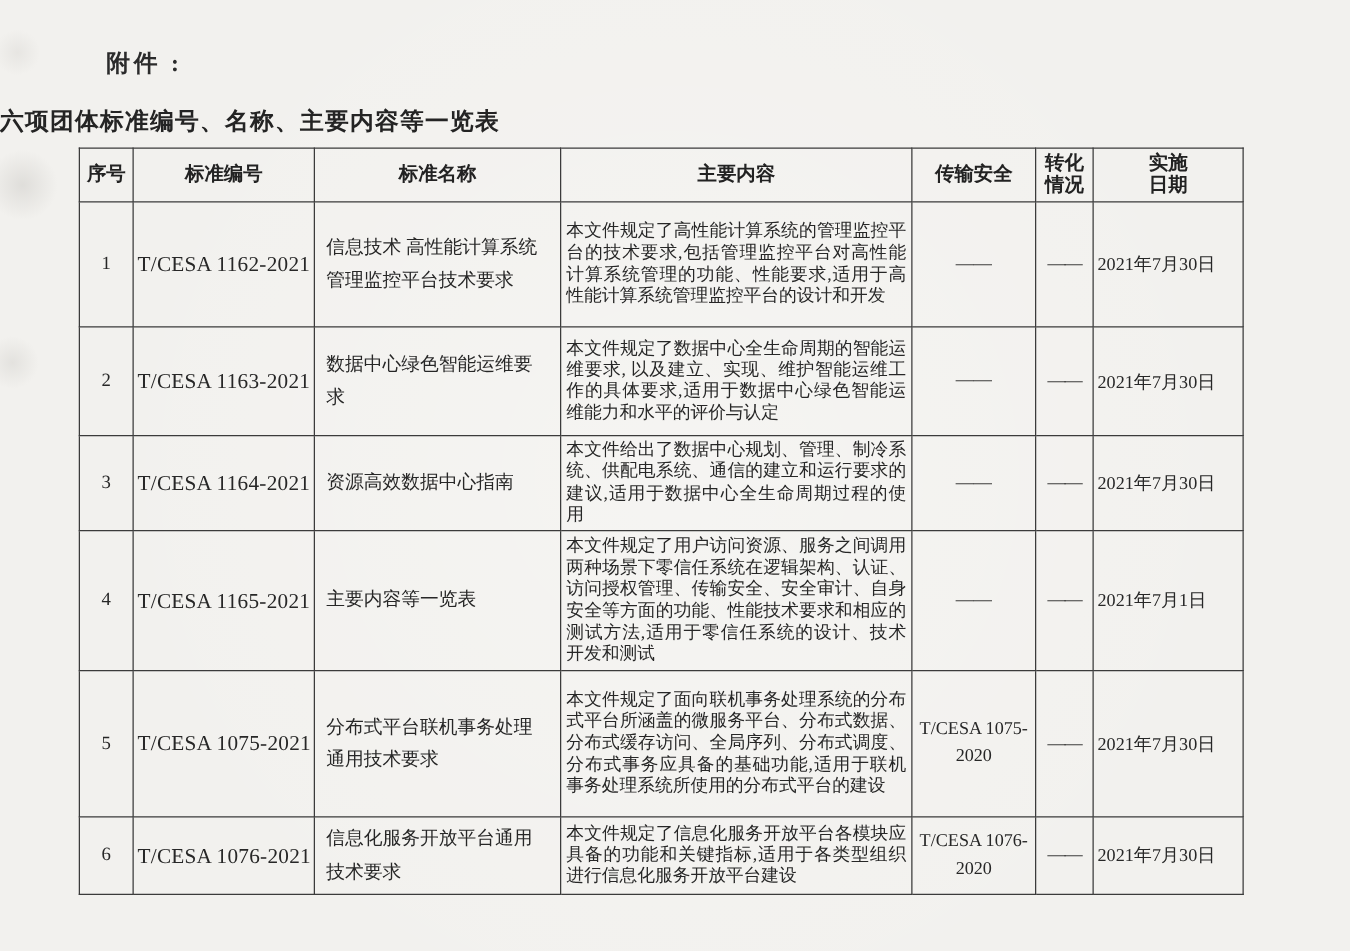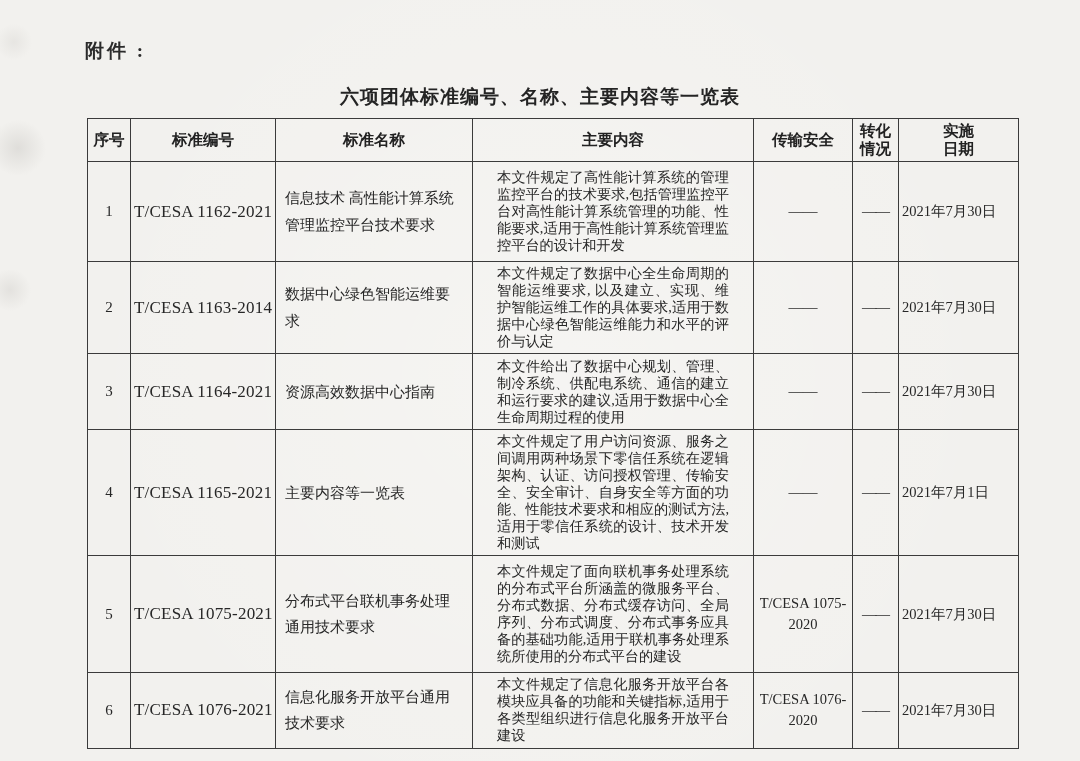--- a/index.html
+++ b/index.html
@@ -21,26 +21,26 @@
       radial-gradient(circle 600px at 540px 380px, rgba(255,255,255,.25), rgba(255,255,255,0) 80%);
     pointer-events: none;
   }
   .attachment {
     position: absolute; left: 85px; top: 38px;
     font-size: 19px; font-weight: 600; letter-spacing: 3px;
     color: #2b2b2b;
   }
   .doc-title {
     position: absolute; left: 0; top: 84px; width: 1080px;
-    text-align: center;
+    text-align: left;
     font-size: 19px; font-weight: 700; letter-spacing: 1px;
     color: #242424;
   }
   table.standards {
-    position: absolute; left: 87px; top: 118px;
+    position: absolute; left: 63px; top: 118px;
     width: 931px;
     border-collapse: collapse;
     table-layout: fixed;
     background: transparent;
   }
   .standards th, .standards td {
     border: 1.5px solid #3b3b3b;
     vertical-align: middle;
     padding: 2px 6px;
     overflow: hidden;
@@ -51,21 +51,21 @@
     text-align: center;
     white-space: pre-line;
     line-height: 1.15;
     padding: 2px 2px;
     color: #222;
   }
   .standards td { font-size: 14.5px; color: #272727; }
   td.c-no   { text-align: center; font-size: 15px; }
   td.c-code { text-align: center; font-size: 17px; letter-spacing: 0.2px; padding: 2px 3px; white-space: nowrap; }
   td.c-name { text-align: left; line-height: 1.75; font-size: 15px; padding: 2px 9px; }
-  td.c-content { text-align: justify; line-height: 1.2; padding: 3px 24px; font-size: 14.2px; }
+  td.c-content { text-align: justify; line-height: 1.2; padding: 3px 4px; font-size: 14.2px; }
   td.c-replaces { text-align: center; line-height: 1.5; font-size: 14.5px; padding: 2px 2px; }
   td.c-conv { text-align: center; padding: 2px 1px; letter-spacing: -1px; }
   td.c-date { font-size: 14.5px; padding: 2px 3px; white-space: nowrap; }
   tr.row-h1 { height: 100px; }
   tr.row-h2 { height: 87px; }
   tr.row-h3 { height: 76px; }
   tr.row-h4 { height: 112px; }
   tr.row-h5 { height: 117px; }
   tr.row-h6 { height: 62px; }
 </style>
@@ -103,21 +103,21 @@
       <td class="c-no">1</td>
       <td class="c-code">T/CESA 1162-2021</td>
       <td class="c-name">信息技术 高性能计算系统管理监控平台技术要求</td>
       <td class="c-content">本文件规定了高性能计算系统的管理监控平台的技术要求,包括管理监控平台对高性能计算系统管理的功能、性能要求,适用于高性能计算系统管理监控平台的设计和开发</td>
       <td class="c-replaces">——</td>
       <td class="c-conv">——</td>
       <td class="c-date">2021年7月30日</td>
     </tr>
     <tr class="row-h2">
       <td class="c-no">2</td>
-      <td class="c-code">T/CESA 1163-2014</td>
+      <td class="c-code">T/CESA 1163-2021</td>
       <td class="c-name">数据中心绿色智能运维要求</td>
       <td class="c-content">本文件规定了数据中心全生命周期的智能运维要求, 以及建立、实现、维护智能运维工作的具体要求,适用于数据中心绿色智能运维能力和水平的评价与认定</td>
       <td class="c-replaces">——</td>
       <td class="c-conv">——</td>
       <td class="c-date">2021年7月30日</td>
     </tr>
     <tr class="row-h3">
       <td class="c-no">3</td>
       <td class="c-code">T/CESA 1164-2021</td>
       <td class="c-name">资源高效数据中心指南</td>

